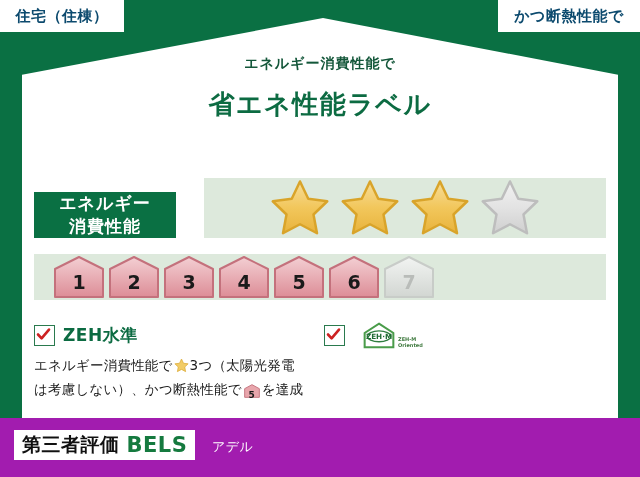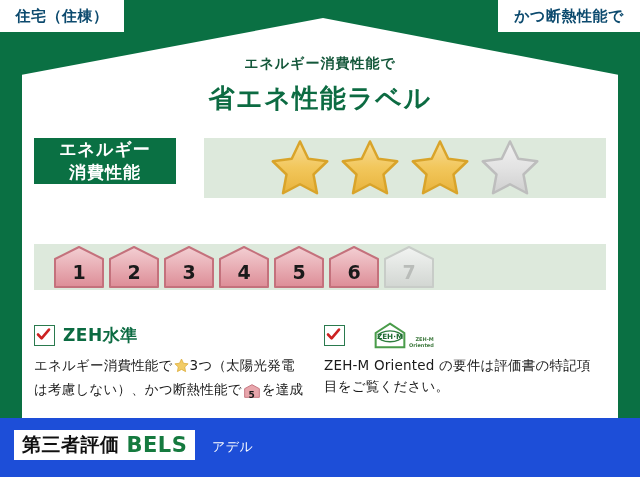--- a/index.html
+++ b/index.html
@@ -24,24 +24,24 @@
     position:absolute;background:#ffffff;
     display:flex;align-items:center;justify-content:center;
     font-weight:bold;color:#0c4a6e;letter-spacing:0.5px;
   }
   .tag-left{left:0;top:0;width:124px;height:32px;font-size:15px;}
   .tag-right{right:0;top:0;width:142px;height:32px;font-size:15px;}
 
   
   .title-wrap{position:absolute;left:0;top:55px;width:640px;text-align:center;}
   .title-sub{font-size:14px;font-weight:bold;color:#14573a;letter-spacing:1px;}
-  .title-main{font-size:26px;font-weight:bold;color:#0c6b42;letter-spacing:1.5px;margin-top:8px;}
-
-  
-  .row{position:absolute;display:flex;align-items:flex-start;gap:28px;}
+  .title-main{font-size:26px;font-weight:bold;color:#0c6b42;letter-spacing:1.5px;margin-top:14px;}
+
+  
+  .row{position:absolute;display:flex;align-items:flex-end;gap:28px;}
   .row-energy{left:34px;top:138px;width:572px;height:100px;}
   .row-insul{left:34px;top:244px;width:572px;height:56px;}
 
   .row-label{
     background:#0a7043;color:#ffffff;font-weight:bold;
     display:flex;flex-direction:column;align-items:center;justify-content:center;
     font-size:17px;line-height:1.35;letter-spacing:1px;flex:0 0 142px;
   }
   .row-label span{display:block;white-space:nowrap;}
   .row-value{
@@ -75,25 +75,25 @@
   .check-body{
     font-size:13.5px;color:#1a1a1a;line-height:1.55;margin-top:7px;
     letter-spacing:0.2px;
   }
   .inline-star{vertical-align:-3px;margin:0 1px;}
   .inline-house{vertical-align:-4px;margin:0 2px;position:relative;display:inline-block;}
   .inline-house .n{
     position:absolute;left:0;right:0;bottom:1px;text-align:center;
     font-size:9px;font-weight:bold;color:#1a1a1a;
   }
-  .zehm-logo{display:inline-flex;align-items:flex-end;gap:2px;margin-left:20px;vertical-align:-6px;text-align:right;}
+  .zehm-logo{display:inline-flex;align-items:flex-end;gap:2px;margin-left:9px;vertical-align:-6px;}
   .zehm-cap{font-size:5px;line-height:1.15;color:#3f7a3f;font-weight:bold;}
 
   
-  .footer{position:absolute;left:0;bottom:0;width:640px;height:59px;background:#1d4ed8;}
+  .footer{position:absolute;left:0;bottom:0;width:640px;height:59px;background:#a21caf;}
   .bels-badge{
     position:absolute;left:14px;top:12px;background:#ffffff;height:30px;
     display:flex;align-items:center;padding:0 8px;
   }
   .bels-jp{font-size:19px;font-weight:bold;color:#111;letter-spacing:0.5px;}
   .bels-en{font-size:21px;font-weight:bold;color:#157a3f;margin-left:7px;letter-spacing:0.5px;}
   .bels-owner{
     position:absolute;left:212px;top:20px;color:#ffffff;font-size:13px;letter-spacing:0.5px;
   }
   .footer-right{position:absolute;right:16px;top:9px;text-align:right;color:#ffffff;}
@@ -269,21 +269,20 @@
             <path d="M20 2 L37 13 L37 30 L3 30 L3 13 Z" fill="#ffffff" stroke="#4a9c4a" stroke-width="2.4"></path>
             <ellipse cx="20" cy="17" rx="14" ry="6.4" fill="#ffffff" stroke="#2f7d3f" stroke-width="1.6"></ellipse>
             <text x="20" y="20" font-size="8.6" font-weight="bold" fill="#1f6b33" text-anchor="middle" font-family="DejaVu Sans, sans-serif">ZEH·M</text>
           </svg>
           <span class="zehm-cap">
             <span>ZEH-M</span><br>
             <span>Oriented</span>
           </span>
         </span>
       </div>
-      <div class="check-body">ZEH-M Oriented の要件は評価書の特記項目をご覧ください。</div>
     </div>
 
   </div>
 
   <div class="footer">
     <div class="bels-badge">
       <span class="bels-jp">第三者評価</span>
       <span class="bels-en">BELS</span>
     </div>
     <div class="bels-owner">アデル</div>

